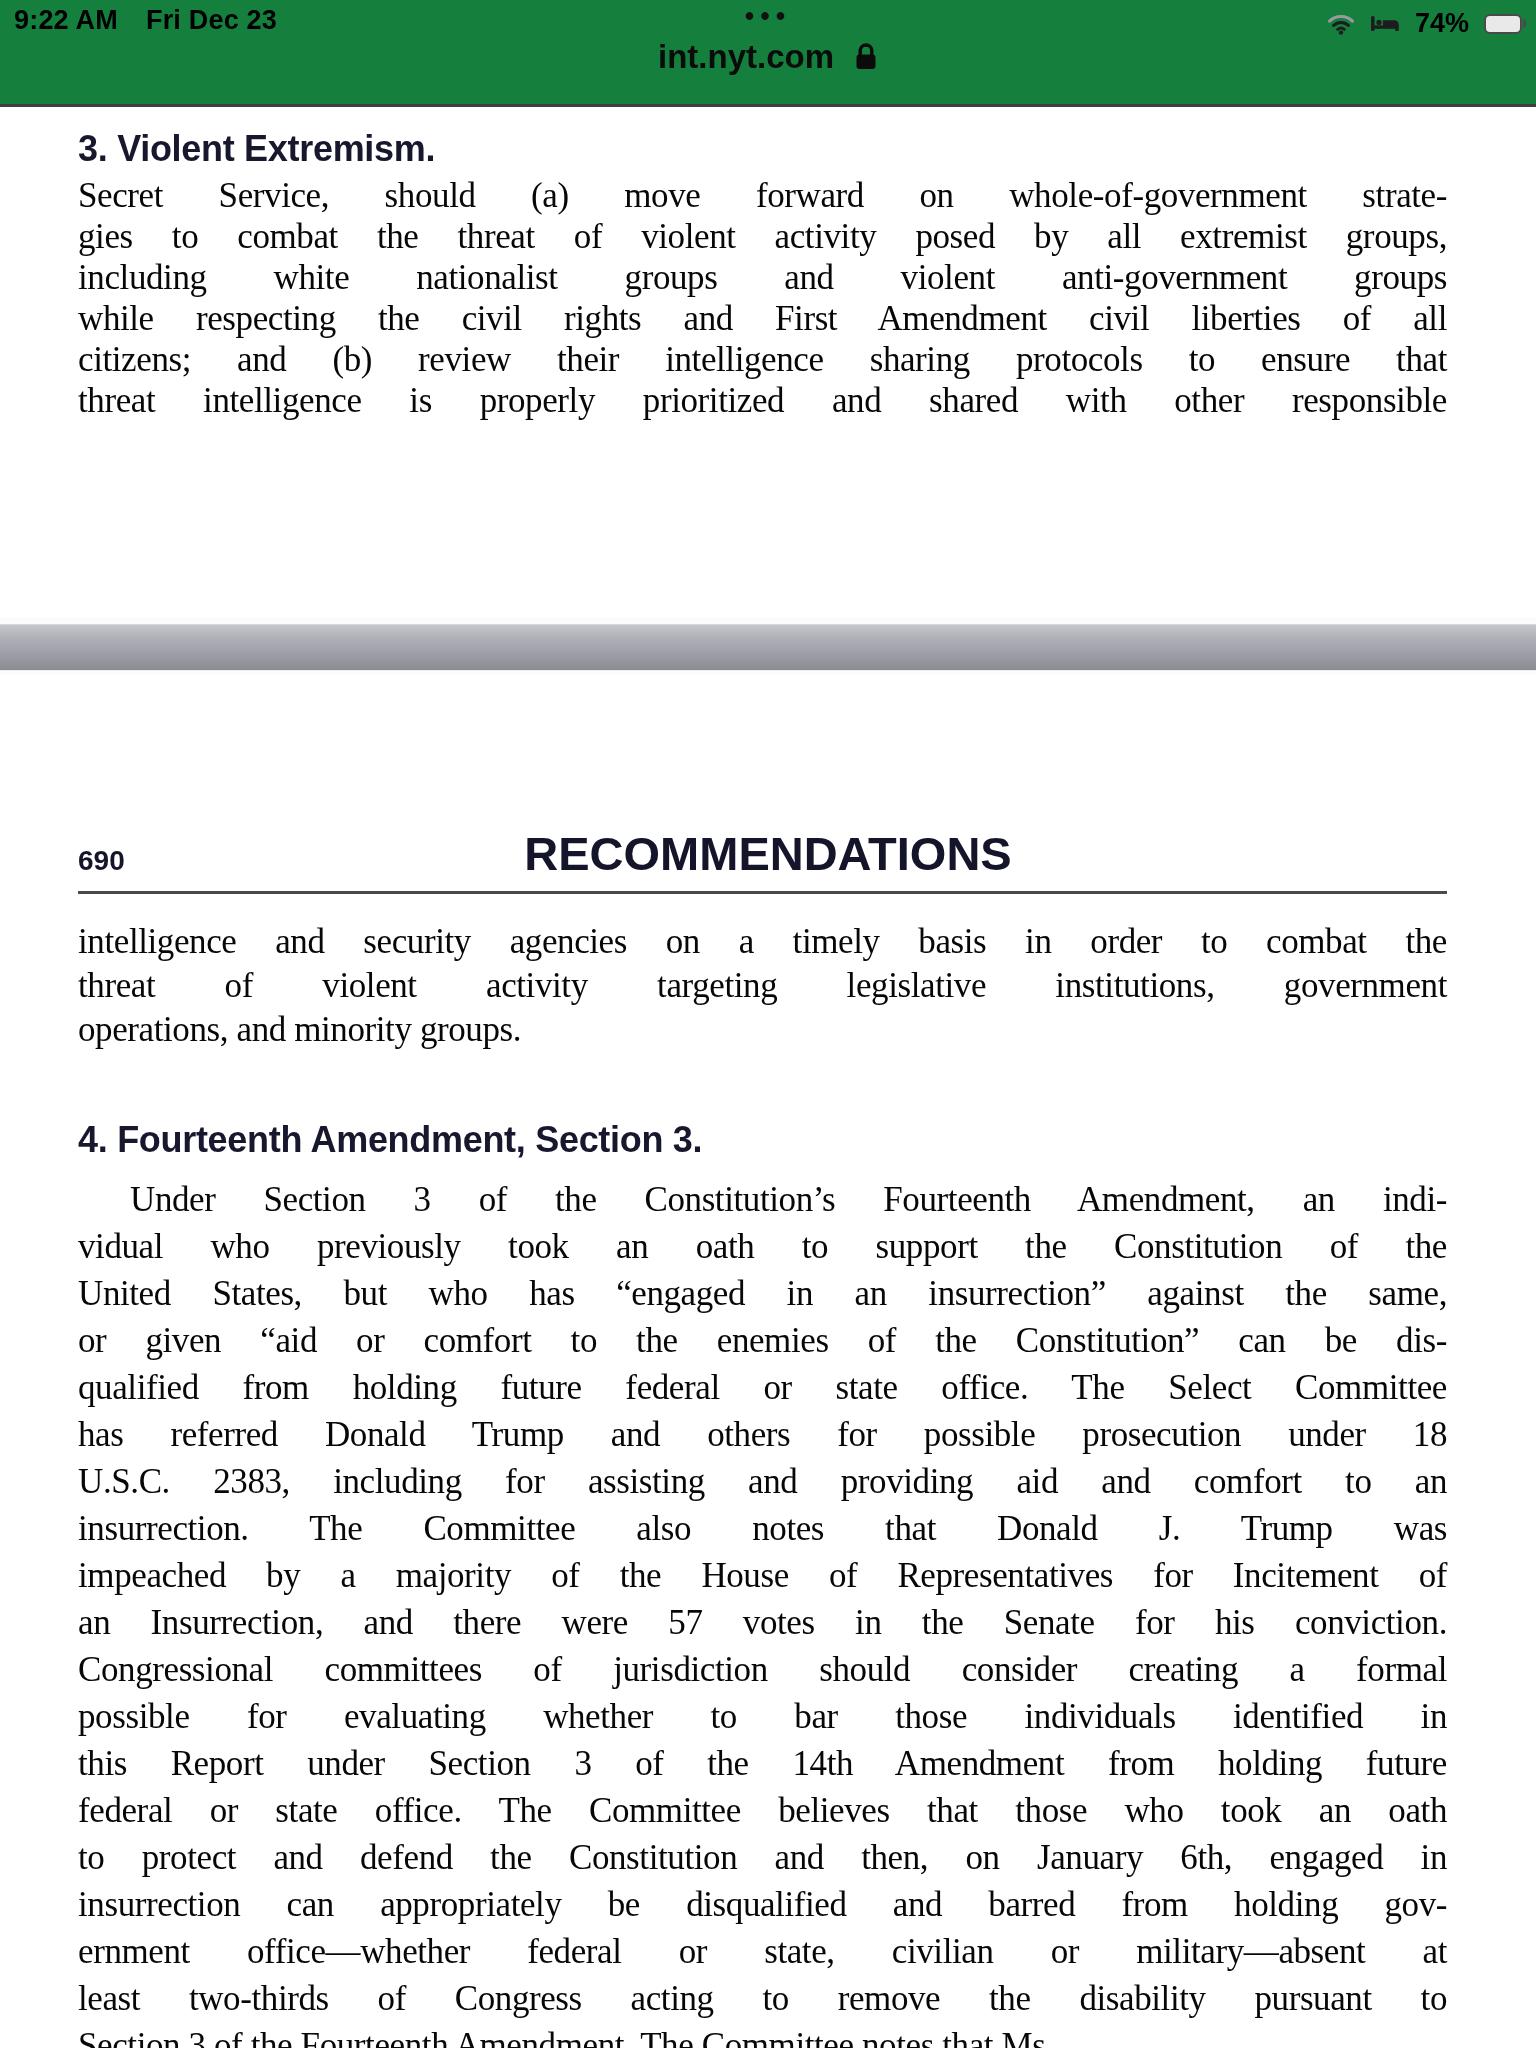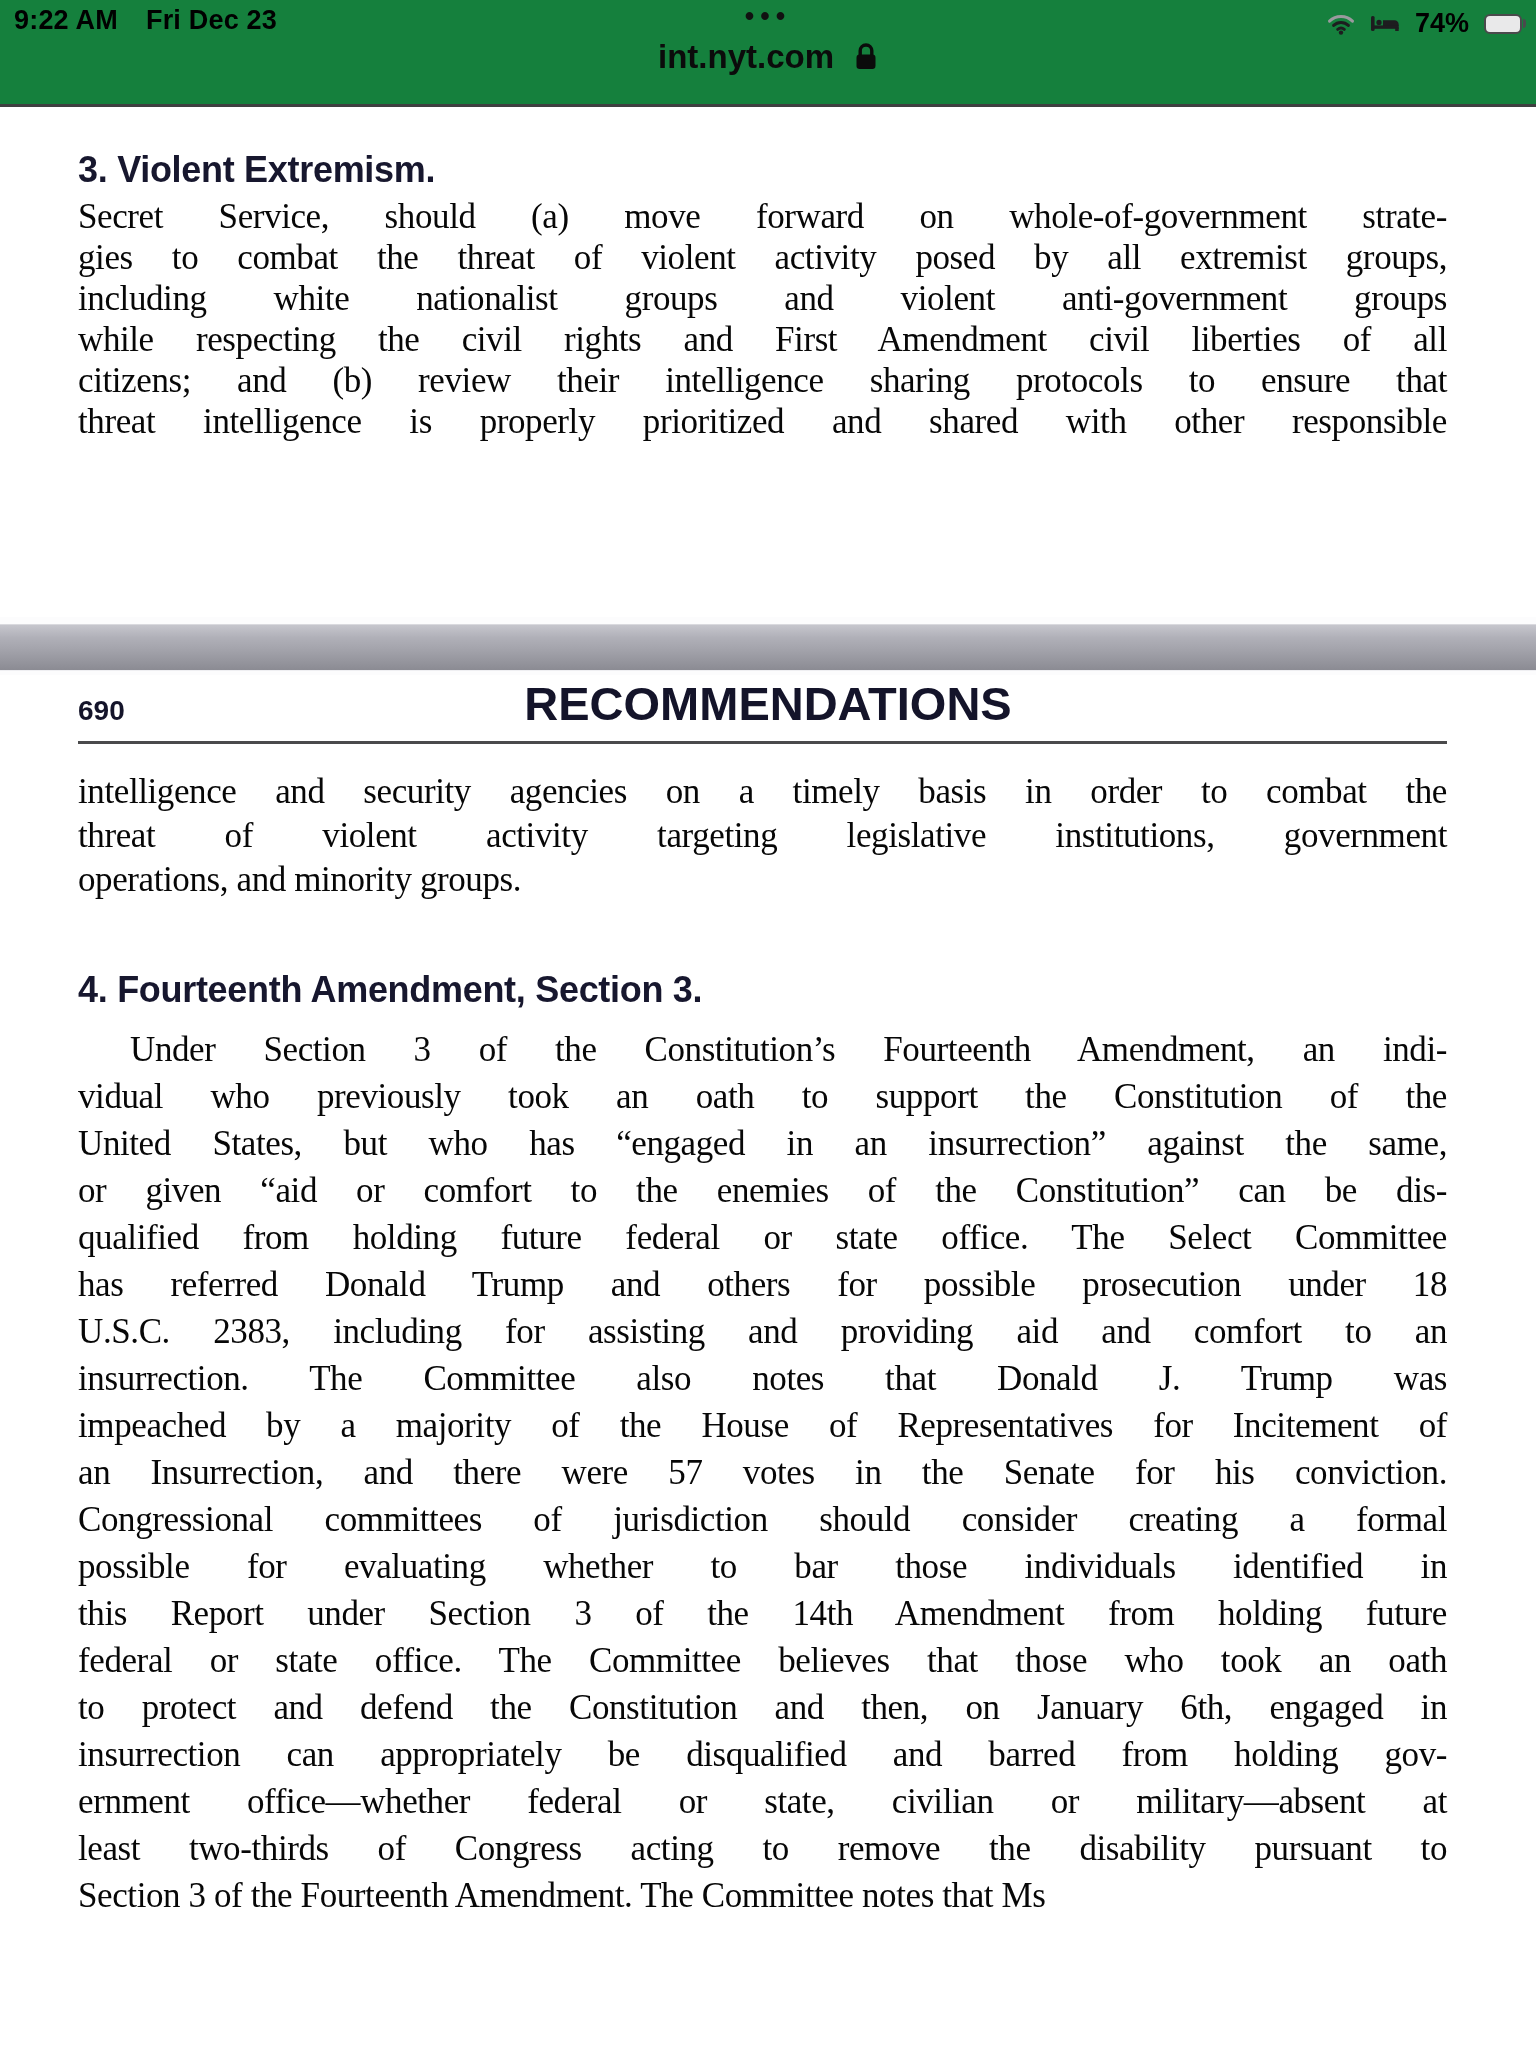--- a/index.html
+++ b/index.html
@@ -61,36 +61,36 @@
   .bodyline.lastleft{text-align-last:left;}
   .bodyline.indent{text-indent:52px;}
   
   #pagebreak{position:absolute;top:510px;left:0;width:100%;height:58px;background:#fcfcfd;}
   #pagebreak .bar{
     position:absolute;top:7px;left:0;right:0;height:45px;
     background:linear-gradient(180deg,#c6c6cd 0%,#b0b0b8 28%,#a3a3ab 55%,#8b8b93 100%);
     border-top:1px solid #d9d9de;border-bottom:1px solid #efeff2;
   }
   
-  #runhead{position:relative;height:56px;}
+  #runhead{position:relative;margin-top:150px;height:56px;}
   #folio{
     position:absolute;left:78px;bottom:4px;
     font-family:"Liberation Sans","DejaVu Sans",sans-serif;
     font-size:28px;font-weight:700;color:#14142a;
   }
   #runtitle{
     position:absolute;left:0;width:100%;bottom:0;text-align:center;
     font-family:"Liberation Sans","DejaVu Sans",sans-serif;
     font-size:47px;font-weight:700;color:#14142a;letter-spacing:0;
   }
   #headrule{height:2.5px;background:#4a4a4c;margin:10px 89px 0 78px;}
   #p2-paraa{margin-top:26px;}
   #h4{margin-top:66px;}
   #p2-parab{margin-top:14px;}
-  #p1-heading{padding-top:41px;}
+  #p1-heading{padding-top:20px;}
   #p1-para{margin-top:4px;}
   svg{display:block;}
 </style>
 </head>
 <body>
 
 <div id="topbar">
   <div id="status-left">
     <span>9:22 AM</span><span class="date">Fri Dec 23</span>
   </div>

